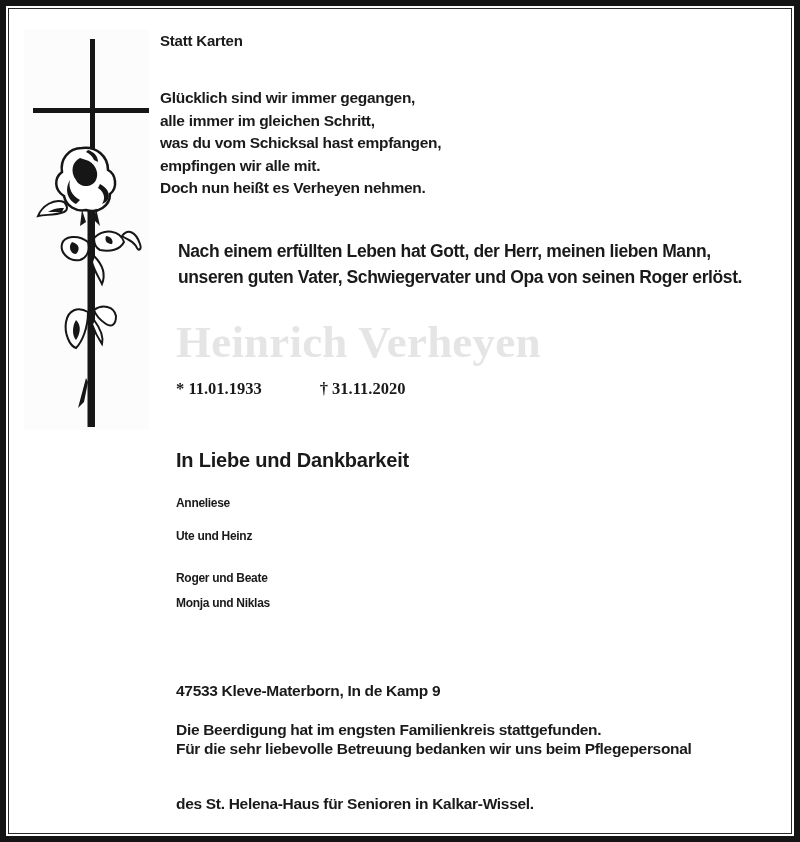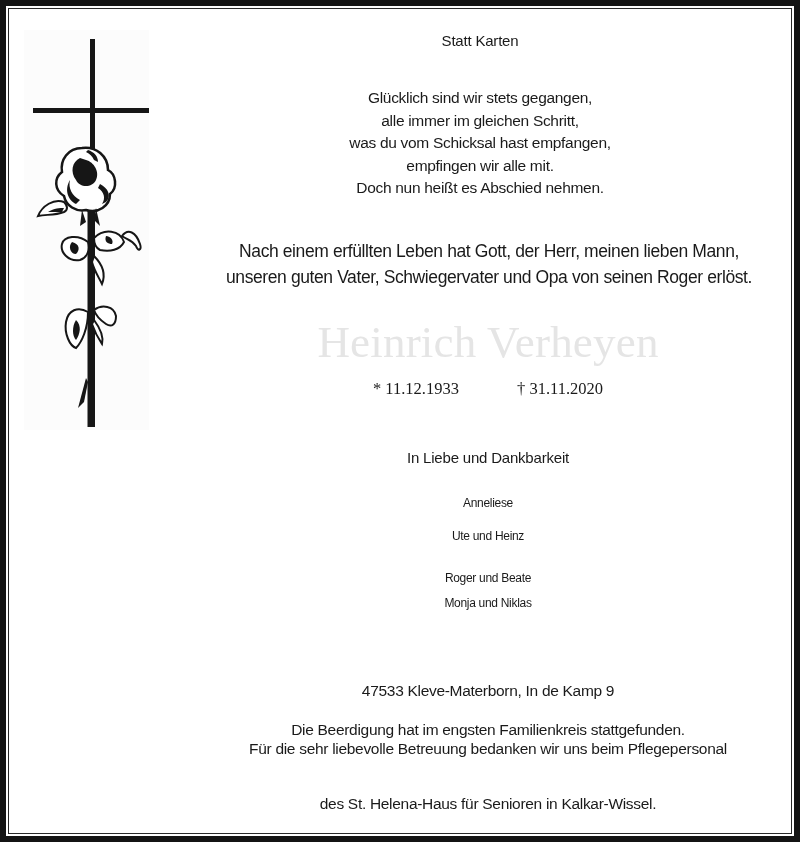--- a/index.html
+++ b/index.html
@@ -16,22 +16,22 @@
     .frame-inner {
       position: absolute; left: 2px; top: 2px; right: 2px; bottom: 2px;
       border: 1.5px solid #2a2a2a; background: #ffffff;
     }
     .art {
       position: absolute; left: 24px; top: 30px; width: 125px; height: 400px;
       background: #fcfcfc;
     }
     .art svg { position: absolute; left: 0; top: 0; }
     .line {
-      position: absolute; left: 160px; right: 0; text-align: center;
-      white-space: nowrap; font-family: "Liberation Sans", sans-serif;
+      position: absolute; left: 160px; right: 0; 
+      white-space: nowrap; font-family: "Liberation Sans", sans-serif; font-weight: bold;
     }
     .small { font-size: 15px; letter-spacing: -0.2px; }
     .poem { font-size: 15.5px; line-height: 22.5px; letter-spacing: -0.3px; }
     .intro { font-size: 17.5px; line-height: 26px; letter-spacing: -0.4px; }
     .name {
       font-family: "Liberation Serif", serif; font-size: 45px;
       letter-spacing: 0.2px; color: #e5e5e5;
     }
     .dates { font-family: "Liberation Serif", serif; font-size: 16.5px; }
     .dates span { display: inline-block; }
@@ -85,36 +85,36 @@
     </g>
     <g fill="#161616">
       <path d="M52 290 C48 296 48 306 52 310 C56 304 58 296 52 290 Z"></path>
       <path d="M62 348 L54 378 L60 372 L64 352 Z"></path>
     </g>
   </svg>
 </div>
 
 <div class="line small" style="top:32px;">Statt Karten</div>
 
-<div class="line poem" style="top:87px;">Glücklich sind wir stets gegangen,</div>
+<div class="line poem" style="top:87px;">Glücklich sind wir immer gegangen,</div>
 <div class="line poem" style="top:110px;">alle immer im gleichen Schritt,</div>
 <div class="line poem" style="top:132px;">was du vom Schicksal hast empfangen,</div>
 <div class="line poem" style="top:155px;">empfingen wir alle mit.</div>
-<div class="line poem" style="top:177px;">Doch nun heißt es Abschied nehmen.</div>
+<div class="line poem" style="top:177px;">Doch nun heißt es Verheyen nehmen.</div>
 
 <div class="line intro" style="top:238px; left:178px;">Nach einem erfüllten Leben hat Gott, der Herr, meinen lieben Mann,</div>
 <div class="line intro" style="top:264px; left:178px;">unseren guten Vater, Schwiegervater und Opa von seinen Roger erlöst.</div>
 
 <div class="line name" style="top:316px; left:176px;">Heinrich Verheyen</div>
 
 <div class="line dates" style="top:379px; left:176px;">
-  <span>* 11.12.1933</span><span class="gap"></span><span>† 31.11.2020</span>
+  <span>* 11.01.1933</span><span class="gap"></span><span>† 31.11.2020</span>
 </div>
 
-<div class="line small" style="top:449px; left:176px; font-size:15px;">In Liebe und Dankbarkeit</div>
+<div class="line small" style="top:449px; left:176px; font-size:20px;">In Liebe und Dankbarkeit</div>
 
 <div class="line family" style="top:487px; left:176px;">Anneliese</div>
 <div class="line family" style="top:520px; left:176px;">Ute und Heinz</div>
 <div class="line family" style="top:562px; left:176px;">Roger und Beate</div>
 <div class="line family" style="top:587px; left:176px;">Monja und Niklas</div>
 
 <div class="line body-text" style="top:680px; left:176px;">47533 Kleve-Materborn, In de Kamp 9</div>
 
 <div class="line body-text" style="top:719px; left:176px;">Die Beerdigung hat im engsten Familienkreis stattgefunden.</div>
 

